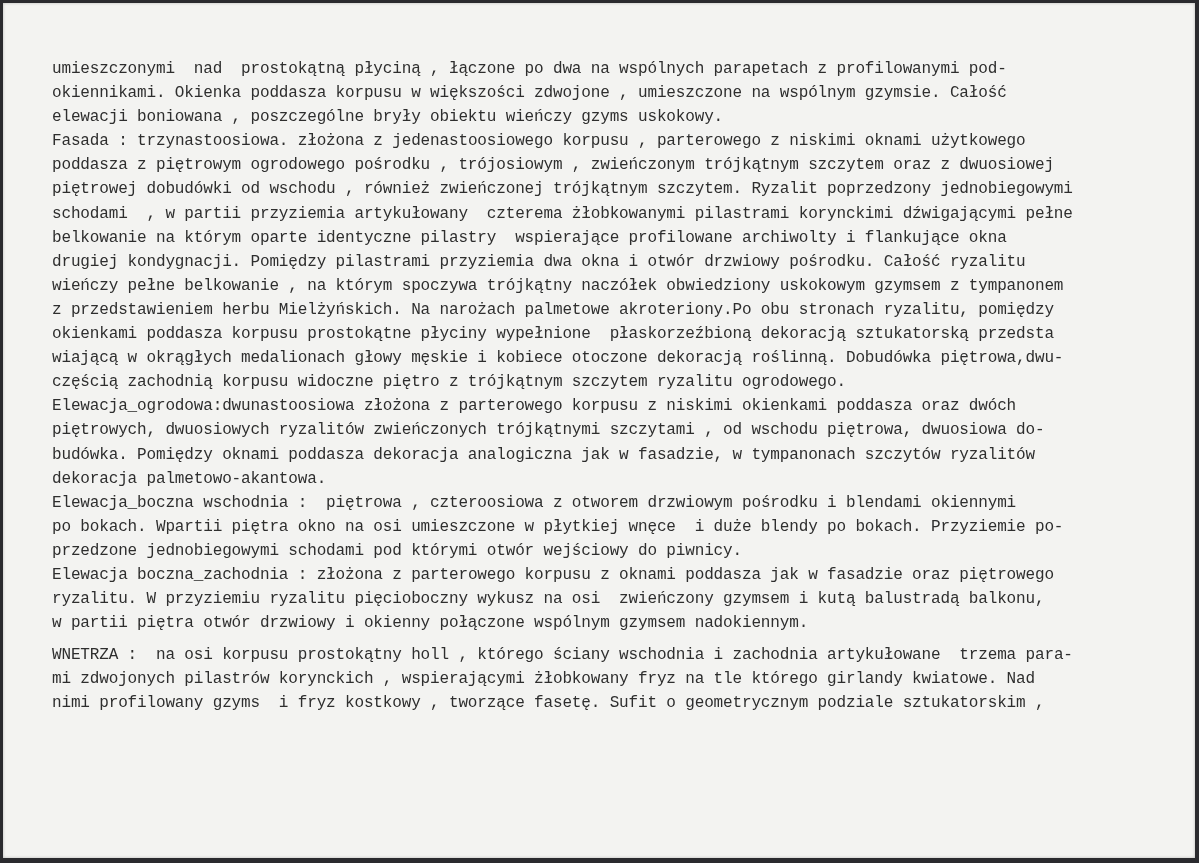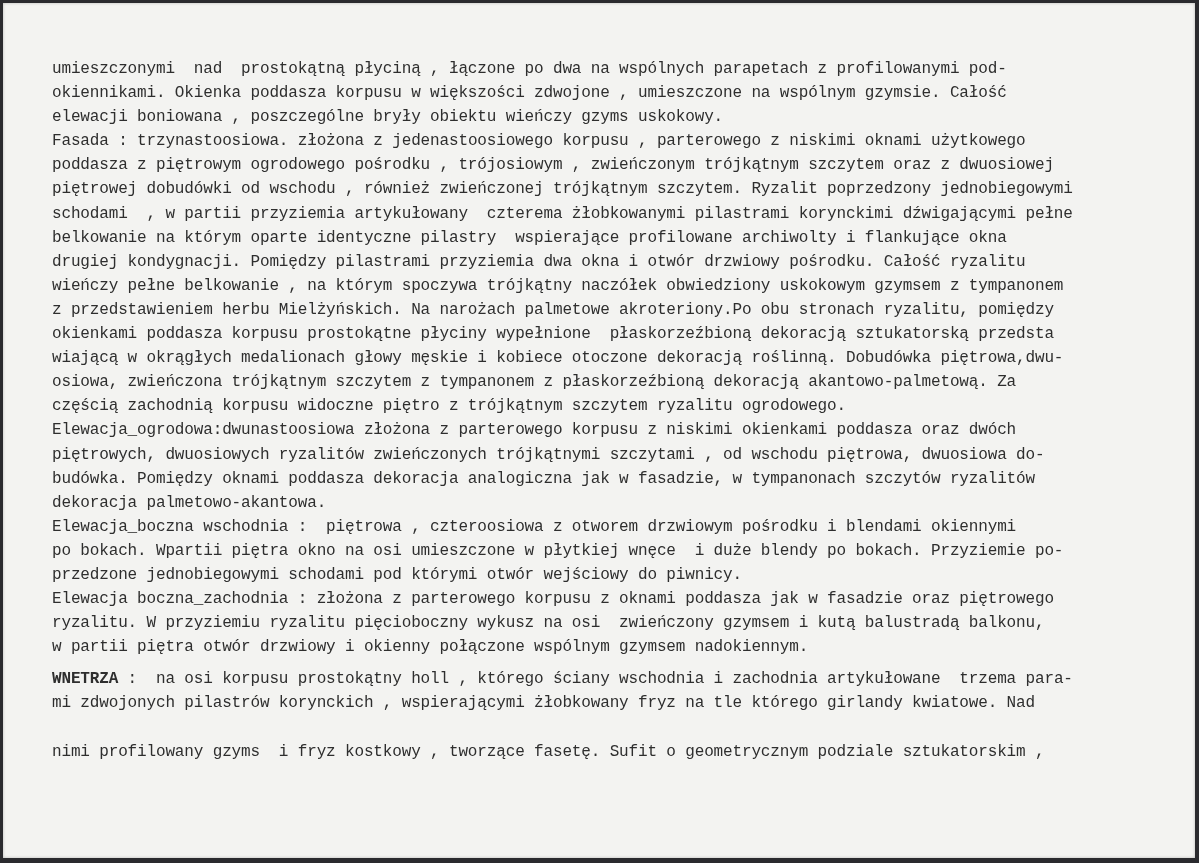--- a/index.html
+++ b/index.html
@@ -36,21 +36,21 @@
       height: 24.1px;
       line-height: 24.1px;
       white-space: pre;
     }
     .gap { height: 8px; }
     .heading {
       text-decoration-style: dashed;
       text-underline-offset: 4px;
       text-decoration-thickness: 1px;
     }
-    .bold { font-weight: bold; }
+    .bold { font-weight: normal; }
   </style>
 </head>
 <body>
 
 <div class="page">
   <div class="text">
 
     <div class="line">umieszczonymi  nad  prostokątną płyciną , łączone po dwa na wspólnych parapetach z profilowanymi pod-</div>
     <div class="line">okiennikami. Okienka poddasza korpusu w większości zdwojone , umieszczone na wspólnym gzymsie. Całość</div>
     <div class="line">elewacji boniowana , poszczególne bryły obiektu wieńczy gzyms uskokowy.</div>
@@ -58,36 +58,35 @@
     <div class="line"><span class="heading">Fasada</span><span> : trzynastoosiowa. złożona z jedenastoosiowego korpusu , parterowego z niskimi oknami użytkowego</span></div>
     <div class="line">poddasza z piętrowym ogrodowego pośrodku , trójosiowym , zwieńczonym trójkątnym szczytem oraz z dwuosiowej</div>
     <div class="line">piętrowej dobudówki od wschodu , również zwieńczonej trójkątnym szczytem. Ryzalit poprzedzony jednobiegowymi</div>
     <div class="line">schodami  , w partii przyziemia artykułowany  czterema żłobkowanymi pilastrami korynckimi dźwigającymi pełne</div>
     <div class="line">belkowanie na którym oparte identyczne pilastry  wspierające profilowane archiwolty i flankujące okna</div>
     <div class="line">drugiej kondygnacji. Pomiędzy pilastrami przyziemia dwa okna i otwór drzwiowy pośrodku. Całość ryzalitu</div>
     <div class="line">wieńczy pełne belkowanie , na którym spoczywa trójkątny naczółek obwiedziony uskokowym gzymsem z tympanonem</div>
     <div class="line">z przedstawieniem herbu Mielżyńskich. Na narożach palmetowe akroteriony.Po obu stronach ryzalitu, pomiędzy</div>
     <div class="line">okienkami poddasza korpusu prostokątne płyciny wypełnione  płaskorzeźbioną dekoracją sztukatorską przedsta</div>
     <div class="line">wiającą w okrągłych medalionach głowy męskie i kobiece otoczone dekoracją roślinną. Dobudówka piętrowa,dwu-</div>
-    <div class="line">osiowa, zwieńczona trójkątnym szczytem z tympanonem z płaskorzeźbioną dekoracją akantowo-palmetową. Za</div>
     <div class="line">częścią zachodnią korpusu widoczne piętro z trójkątnym szczytem ryzalitu ogrodowego.</div>
 
     <div class="line"><span class="heading">Elewacja_ogrodowa</span><span>:dwunastoosiowa złożona z parterowego korpusu z niskimi okienkami poddasza oraz dwóch</span></div>
     <div class="line">piętrowych, dwuosiowych ryzalitów zwieńczonych trójkątnymi szczytami , od wschodu piętrowa, dwuosiowa do-</div>
     <div class="line">budówka. Pomiędzy oknami poddasza dekoracja analogiczna jak w fasadzie, w tympanonach szczytów ryzalitów</div>
     <div class="line">dekoracja palmetowo-akantowa.</div>
 
     <div class="line"><span class="heading">Elewacja_boczna wschodnia</span><span> :  piętrowa , czteroosiowa z otworem drzwiowym pośrodku i blendami okiennymi</span></div>
     <div class="line">po bokach. Wpartii piętra okno na osi umieszczone w płytkiej wnęce  i duże blendy po bokach. Przyziemie po-</div>
     <div class="line">przedzone jednobiegowymi schodami pod którymi otwór wejściowy do piwnicy.</div>
 
     <div class="line"><span class="heading">Elewacja boczna_zachodnia</span><span> : złożona z parterowego korpusu z oknami poddasza jak w fasadzie oraz piętrowego</span></div>
     <div class="line">ryzalitu. W przyziemiu ryzalitu pięcioboczny wykusz na osi  zwieńczony gzymsem i kutą balustradą balkonu,</div>
     <div class="line">w partii piętra otwór drzwiowy i okienny połączone wspólnym gzymsem nadokiennym.</div>
 
     <div class="gap"></div>
 
     <div class="line"><span class="bold">WNETRZA</span><span> :  na osi korpusu prostokątny holl , którego ściany wschodnia i zachodnia artykułowane  trzema para-</span></div>
     <div class="line">mi zdwojonych pilastrów korynckich , wspierającymi żłobkowany fryz na tle którego girlandy kwiatowe. Nad</div>
-    <div class="line" style="margin-top:24px">nimi profilowany gzyms  i fryz kostkowy , tworzące fasetę. Sufit o geometrycznym podziale sztukatorskim ,</div>
+    <div class="line" style="margin-top:0">nimi profilowany gzyms  i fryz kostkowy , tworzące fasetę. Sufit o geometrycznym podziale sztukatorskim ,</div>
 
   </div>
 </div>
 
 </body></html>

